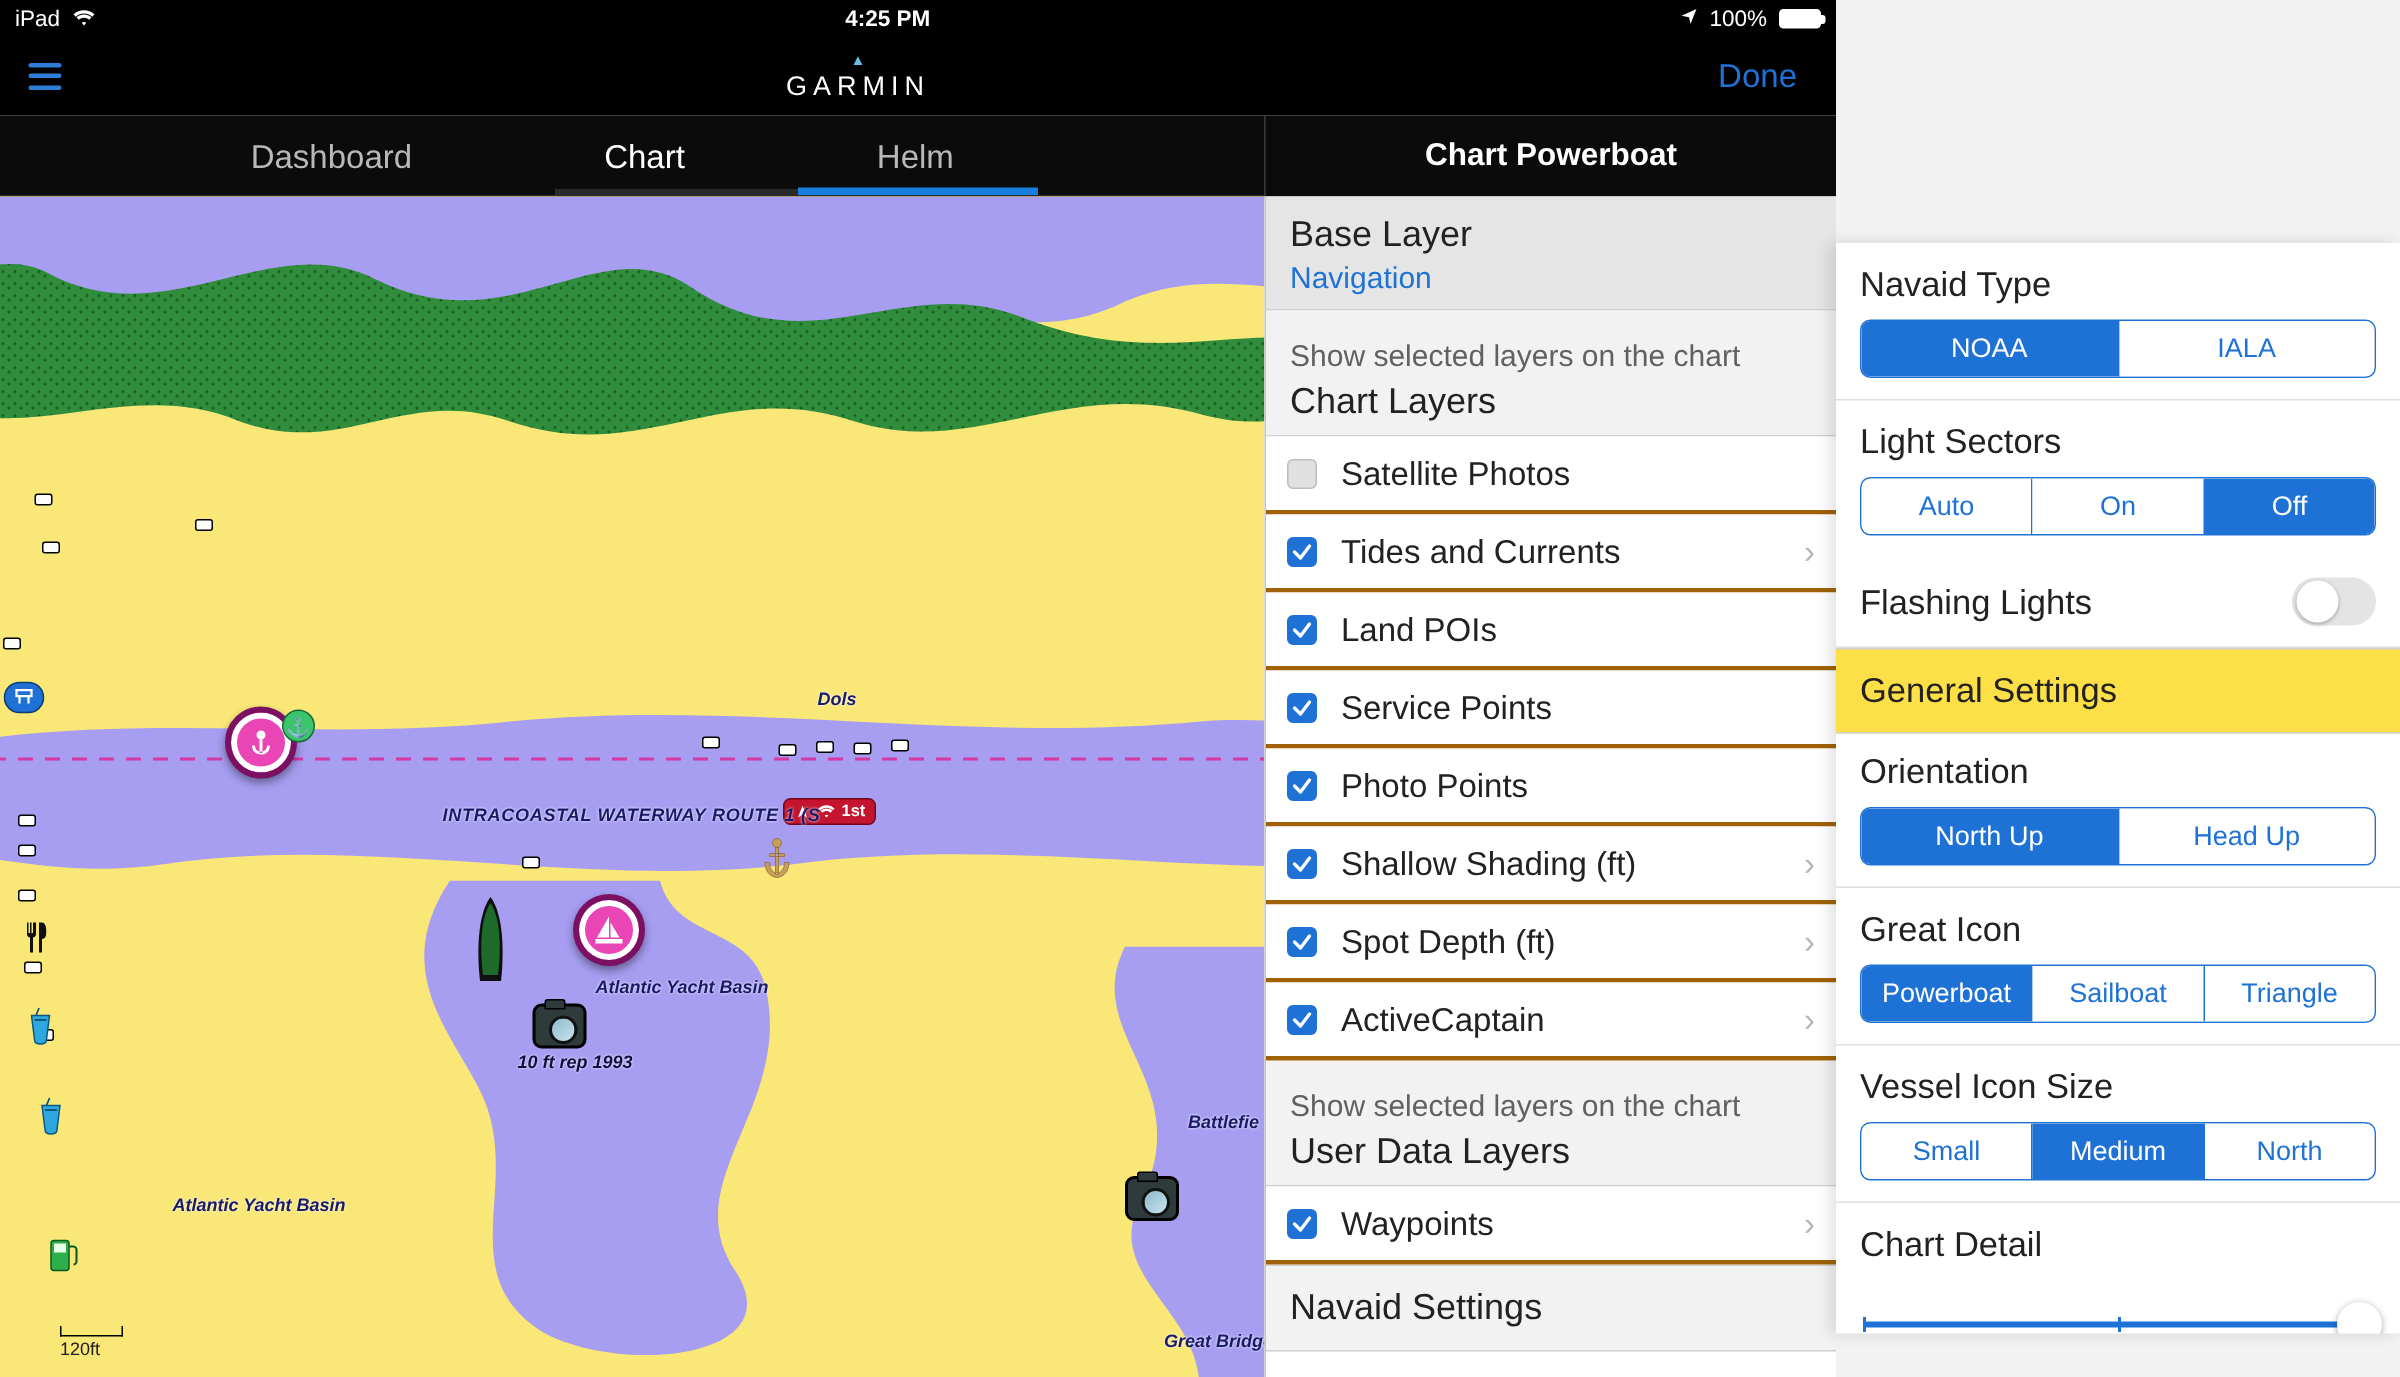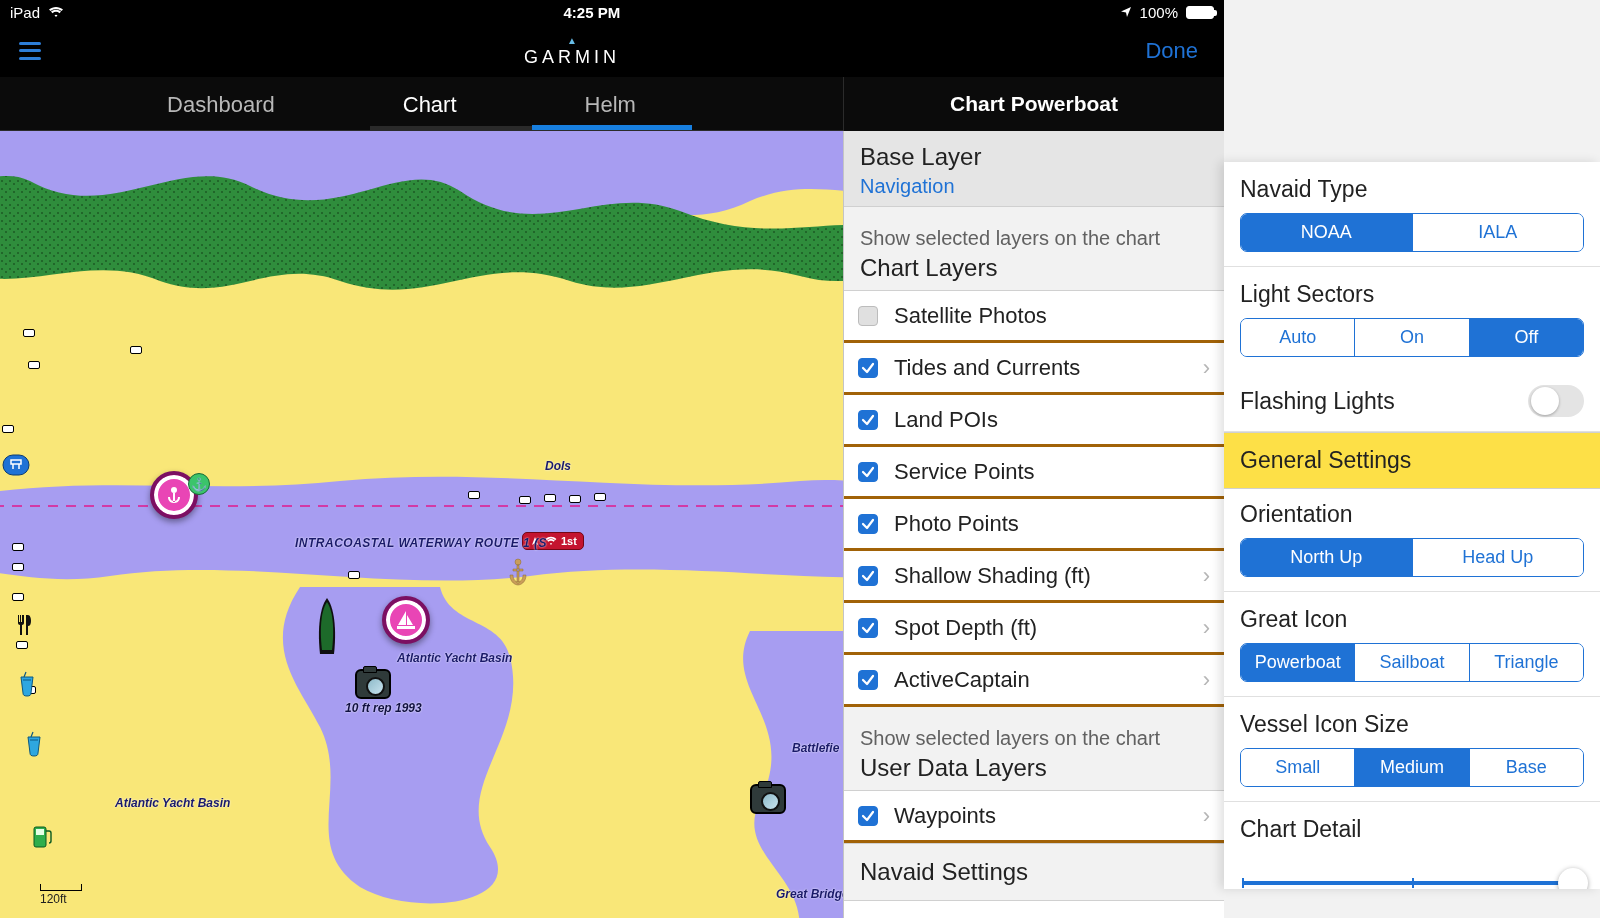--- a/index.html
+++ b/index.html
@@ -425,21 +425,21 @@
         <div class="segbtn active">Powerboat</div>
         <div class="segbtn">Sailboat</div>
         <div class="segbtn">Triangle</div>
       </div>
 
     <div class="rp-divider"></div>
     <div class="rp-section-title">Vessel Icon Size</div>
     <div class="seg" id="seg-vsize">
         <div class="segbtn">Small</div>
         <div class="segbtn active">Medium</div>
-        <div class="segbtn">Base</div>
+        <div class="segbtn">North</div>
       </div>
 
     <div class="rp-divider"></div>
     <div class="rp-section-title">Chart Detail</div>
     <div class="slider-wrap">
       <div class="slider-track">
         <div class="slider-tick" style="left:0"></div>
         <div class="slider-tick" style="left:50%"></div>
         <div class="slider-tick" style="right:0"></div>
         <div class="slider-thumb"></div>

